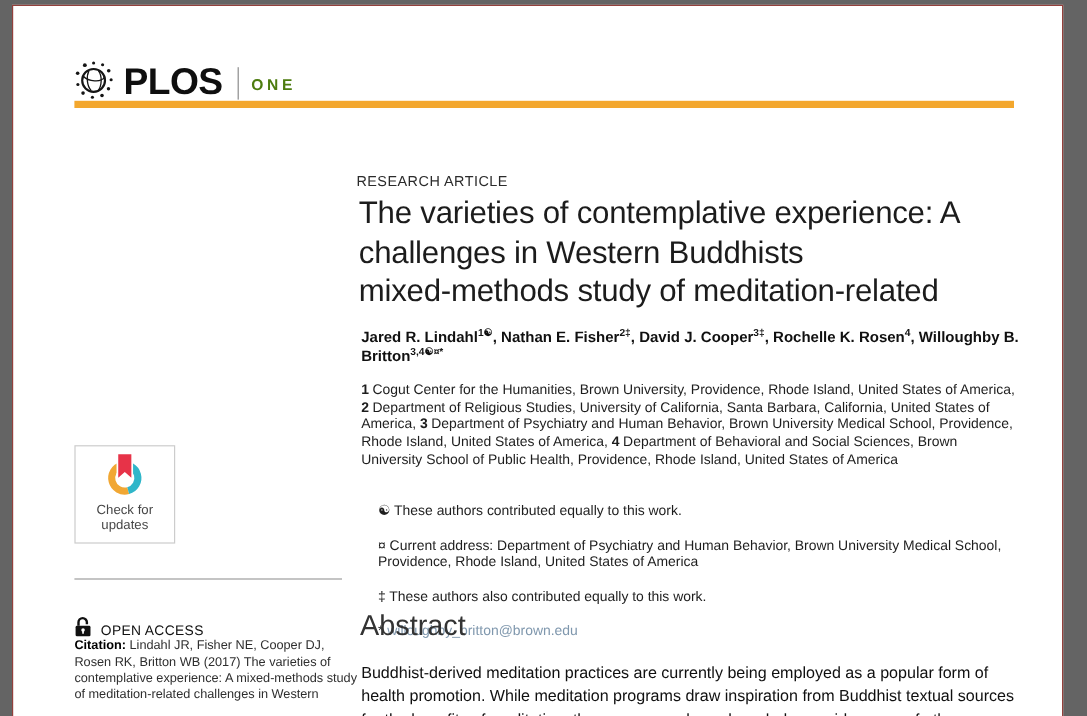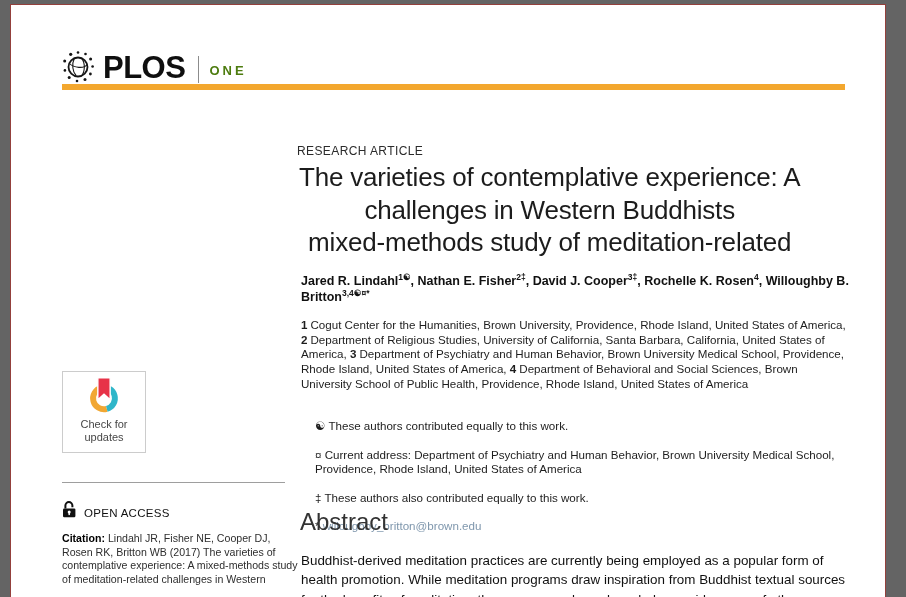--- a/index.html
+++ b/index.html
@@ -19,42 +19,42 @@
   }
   
   .masthead { position: absolute; left: 51px; top: 42px; height: 42px; display: flex; align-items: center; }
   .plos-text { font-size: 31px; font-weight: bold; letter-spacing: -0.5px; color: #0f0f0f; margin-left: 7px; }
   .logo-divider { width: 1px; height: 27px; background: #8c8c8c; margin: 3px 10px 0 13px; }
   .one-text { font-size: 13px; font-weight: 600; letter-spacing: 3px; color: #4d7c0f; margin-top: 5px; }
   .brand-bar { position: absolute; left: 51px; top: 79px; width: 783px; height: 6px; background: #f3a72e; }
 
   
   .kicker { position: absolute; left: 286px; top: 139px; font-size: 12px; letter-spacing: 0.4px; color: #2b2b2b; }
-  .title { position: absolute; left: 288px; top: 156px; font-size: 26px; line-height: 32.5px; color: #1c1c1c; letter-spacing: -0.2px; text-align: center; }
+  .title { position: absolute; left: 288px; top: 156px; font-size: 26px; line-height: 32.5px; color: #1c1c1c; letter-spacing: -0.2px; }
   .authors { position: absolute; left: 290px; top: 268px; width: 552px; font-size: 12.5px; font-weight: bold; line-height: 16px; color: #101010; margin: 0; }
   sup.asup { font-size: 8.5px; line-height: 0; }
   .affils { position: absolute; left: 290px; top: 313px; width: 549px; font-size: 11.6px; line-height: 14.7px; color: #1d1d1d; margin: 0; }
   .affils b { margin-right: 3px; }
   .notes { position: absolute; left: 290px; top: 400px; width: 549px; font-size: 11.6px; line-height: 14.6px; color: #1d1d1d; }
   .notes p { margin: 14px; }
   .email { color: #7f97ad; text-decoration: none; cursor: pointer; }
   .abstract-h { position: absolute; left: 289px; top: 503px; font-size: 24px; font-weight: 400; color: #333333; margin: 0; }
   .abstract-t { position: absolute; left: 290px; top: 546px; width: 553px; font-size: 13.4px; line-height: 19.4px; color: #101010; margin: 0; }
 
   
   .badge {
     position: absolute; left: 51px; top: 366px;
     width: 82px; height: 80px;
     border: 1px solid #cccccc; background: #ffffff;
     text-align: center; cursor: pointer;
   }
   .badge svg { margin-top: 4px; }
   .badge-label { font-size: 11px; line-height: 13px; color: #474747; margin-top: 0px; }
   .sidebar-divider { position: absolute; left: 51px; top: 477px; width: 223px; height: 1px; background: #9e9e9e; }
-  .open-access { position: absolute; left: 51px; top: 495px; display: flex; align-items: center; }
+  .open-access { position: absolute; left: 51px; top: 508px; display: flex; align-items: center; }
   .oa-text { font-size: 11.5px; color: #111111; letter-spacing: 0.3px; margin-left: 7px; margin-top: 3px; }
   .citation { position: absolute; left: 51px; top: 527px; width: 240px; font-size: 10.6px; line-height: 13.7px; color: #2e2e2e; margin: 0; }
   .citation b { color: #000000; }
 </style>
 </head>
 <body>
 
 <div id="screen">
   <div class="page">
 

